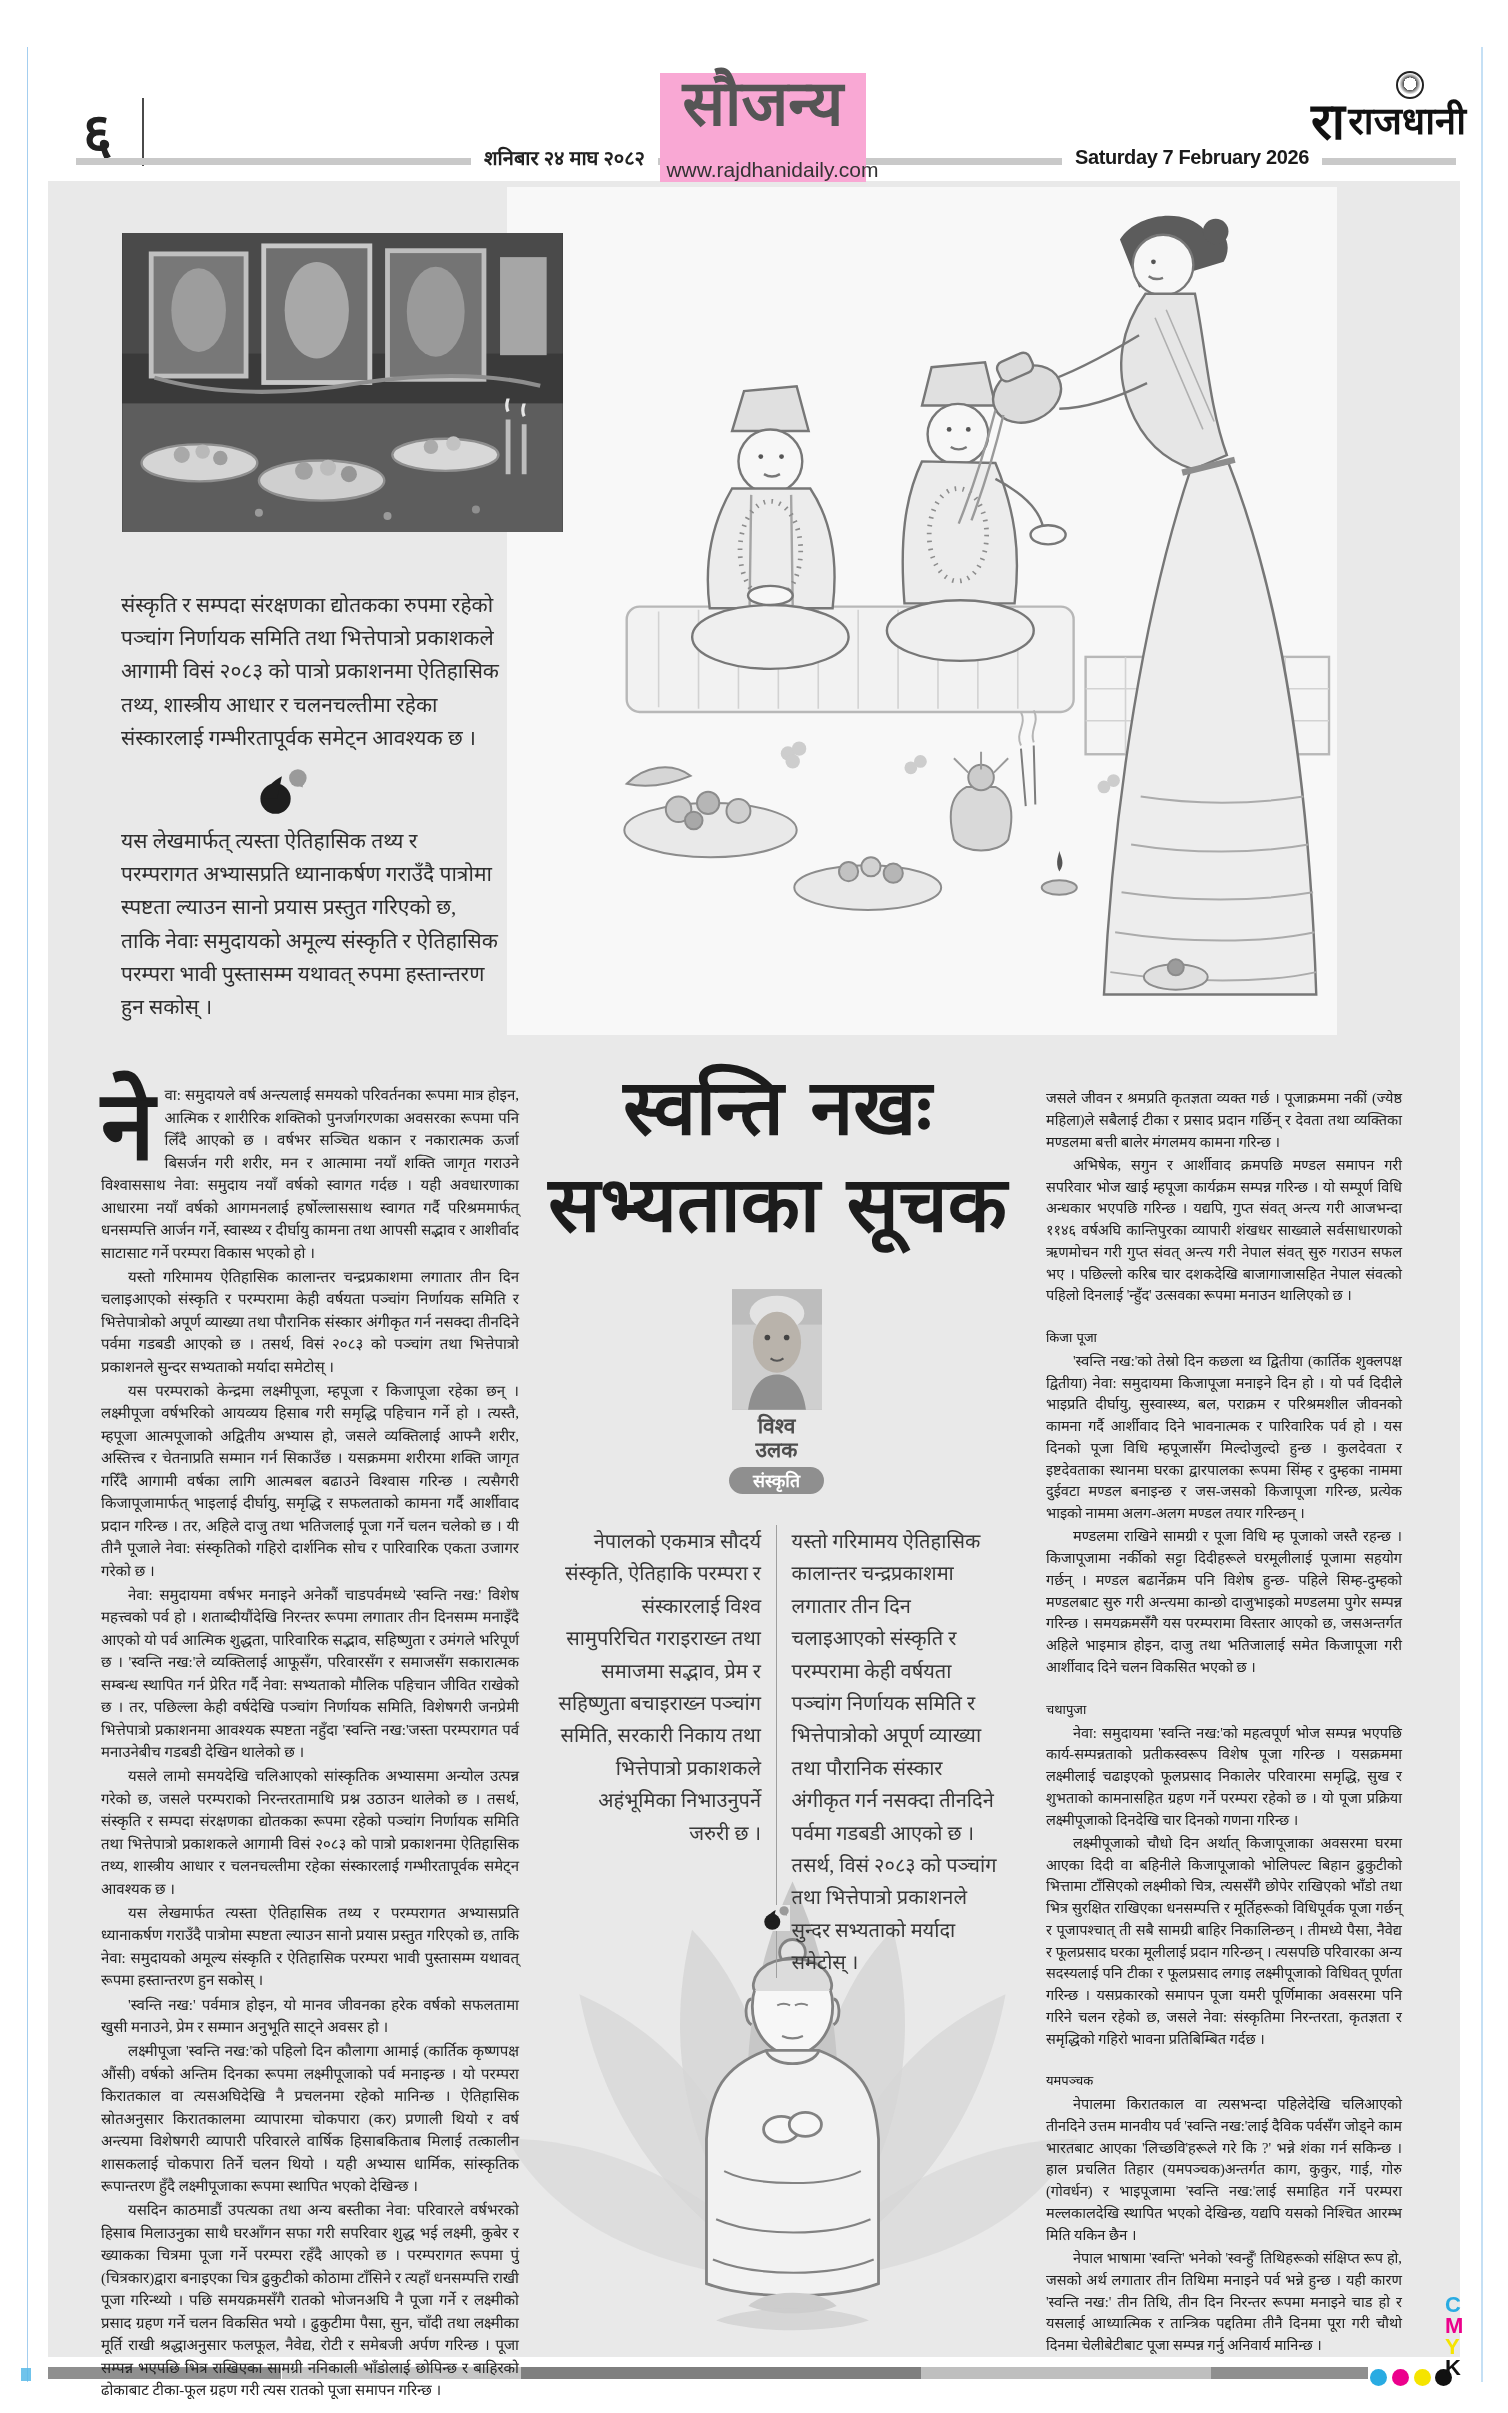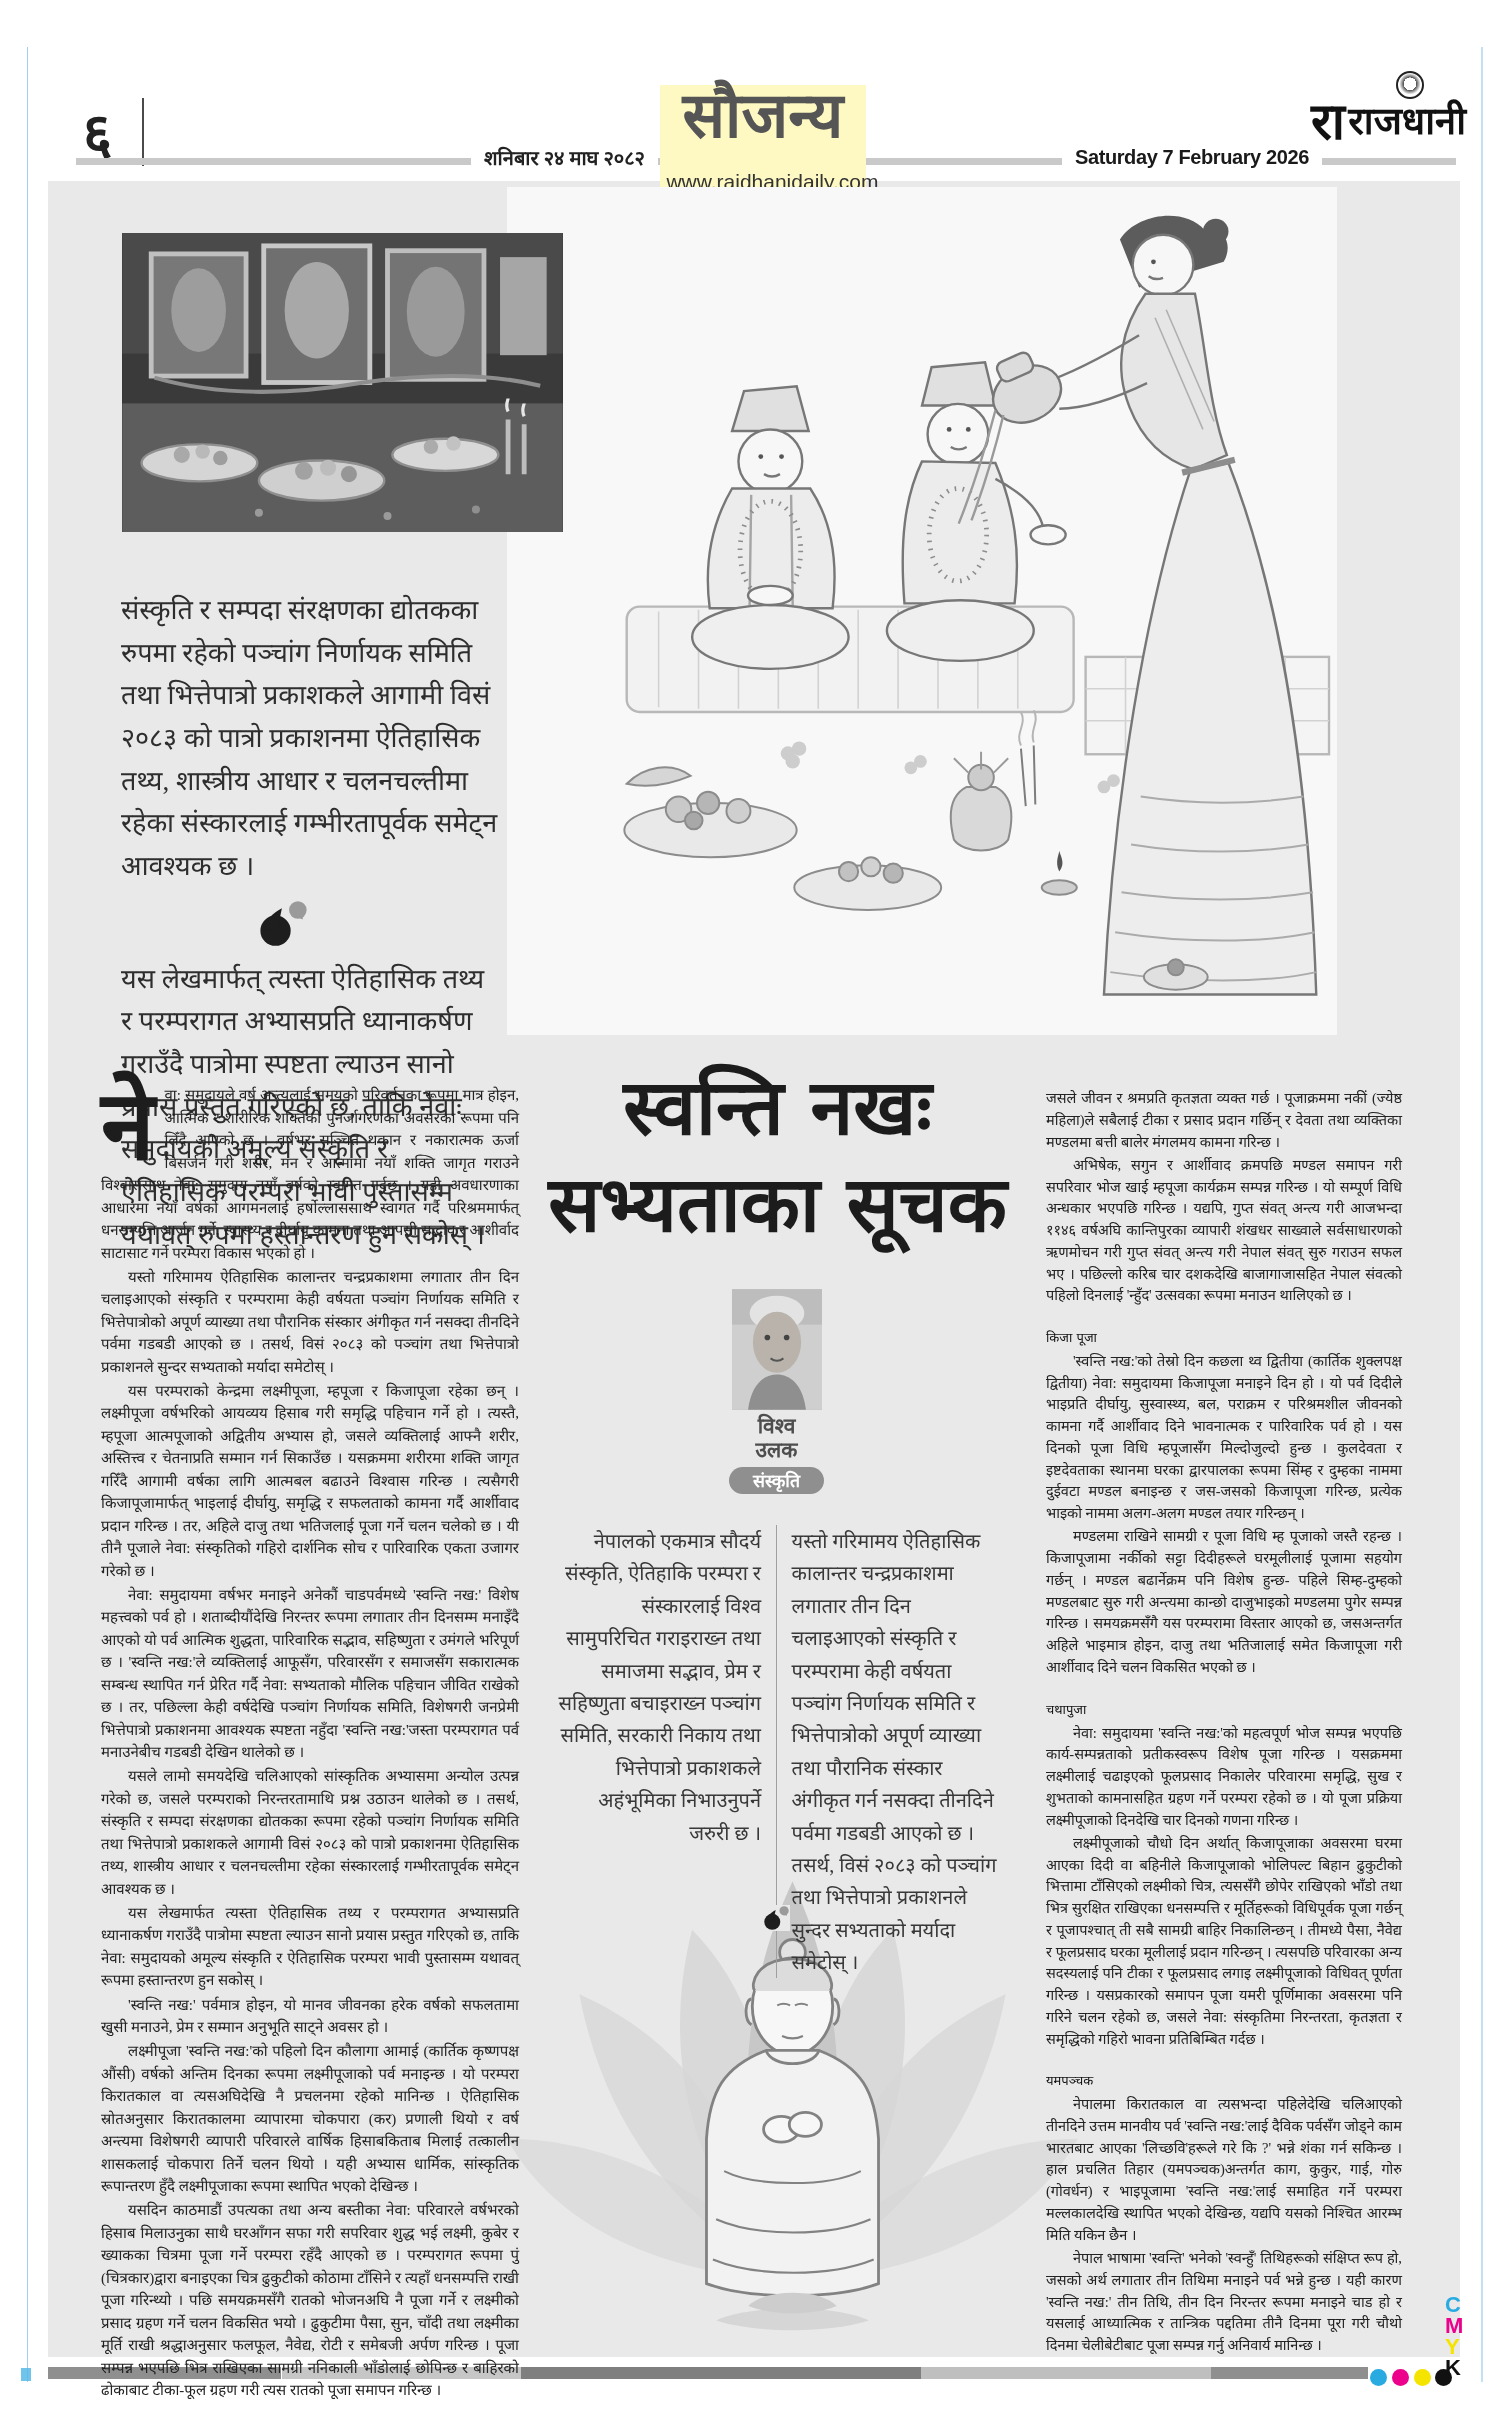--- a/index.html
+++ b/index.html
@@ -8,37 +8,37 @@
   .abs{position:absolute;}
   
   #page-number{left:83px;top:93px;font-size:56px;font-weight:bold;color:#222;
                font-family:"DejaVu Sans",sans-serif;}
   #page-number-rule{left:142px;top:98px;width:1.6px;height:68px;background:#4a4a4a;}
   #header-rule{left:76px;top:158px;width:1380px;height:7.2px;background:#c9c9c9;}
   .rule-label{top:140px;height:34px;display:flex;align-items:center;background:#ffffff;
               padding:0 13px;font-weight:bold;}
   #nepali-date{left:471px;font-size:20px;color:#222;}
   #english-date{left:1062px;font-size:20px;color:#1a1a1a;font-family:"Liberation Sans","DejaVu Sans",sans-serif;letter-spacing:-0.4px;}
-  #masthead{left:660px;top:85px;width:193px;text-align:center;background:#fef9c3;padding:0 6.4px;}
+  #masthead{left:660px;top:73px;width:193px;text-align:center;background:#f9a8d4;padding:0 6.4px;}
   #masthead-title{font-size:63px;font-weight:bold;color:#555;line-height:61px;
                   font-family:"DejaVu Sans",sans-serif;}
   #masthead-url{font-size:21px;color:#333;font-family:"Liberation Sans","DejaVu Sans",sans-serif;margin-top:24px;}
   #brand-logo{left:1281px;top:84px;width:185px;height:68px;text-align:right;}
   #brand-initial{font-size:51px;font-weight:bold;color:#111;vertical-align:-4.8px;
                  font-family:"DejaVu Sans",sans-serif;}
   #brand-title{font-size:38px;font-weight:bold;color:#111;font-family:"DejaVu Sans",sans-serif;}
   #brand-emblem{position:absolute;right:42px;top:-13px;width:24px;height:24px;border-radius:50%;
                 border:2.4px solid #222;background:radial-gradient(circle at 50% 45%,#fff 35%,#555 36%,#fff 60%);}
   
   #content-bg{left:48px;top:181px;width:1412px;height:2176px;background:#e9e9e9;}
   #illustration-box{left:507px;top:187px;width:830px;height:848px;background:#f8f8f8;}
   #altar-photo{left:122px;top:233px;width:441px;height:299px;background:#2e2e2e;z-index:3;}
   
   #intro-block{left:121px;top:589px;width:378px;z-index:4;}
-  .intro-para{font-size:27px;line-height:1.58;color:#2e2e2e;text-align:left;margin:0 0 8px 0;}
+  .intro-para{font-size:21px;line-height:1.58;color:#2e2e2e;text-align:left;margin:0 0 8px 0;}
   #intro-quote-icon{margin:4.8px 0 6.4px 137px;width:51px;height:47px;}
   
   #article-title{left:528px;top:1059px;width:499px;text-align:center;z-index:4;}
   .title-line{font-size:77px;font-weight:bold;color:#1c1c1c;line-height:97px;
               font-family:"DejaVu Sans",sans-serif;}
   #author-block{left:688px;top:1289px;width:177px;text-align:center;z-index:4;}
   #author-photo{width:90px;height:121px;display:inline-block;background:#bbb;}
   .author-name{font-size:21px;font-weight:bold;color:#4e4e4e;line-height:24px;
                font-family:"DejaVu Sans",sans-serif;}
   #author-tag{display:inline-block;margin-top:4.8px;background:#8f8f8f;color:#fff;

